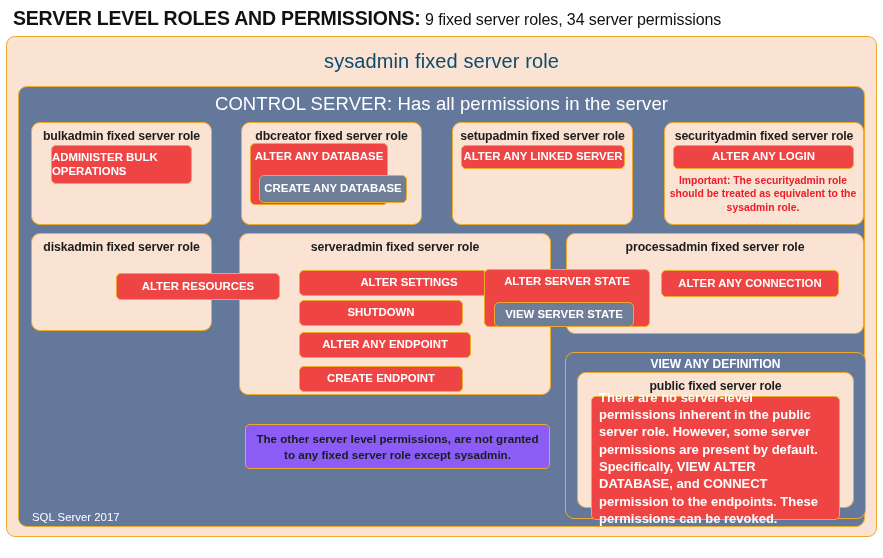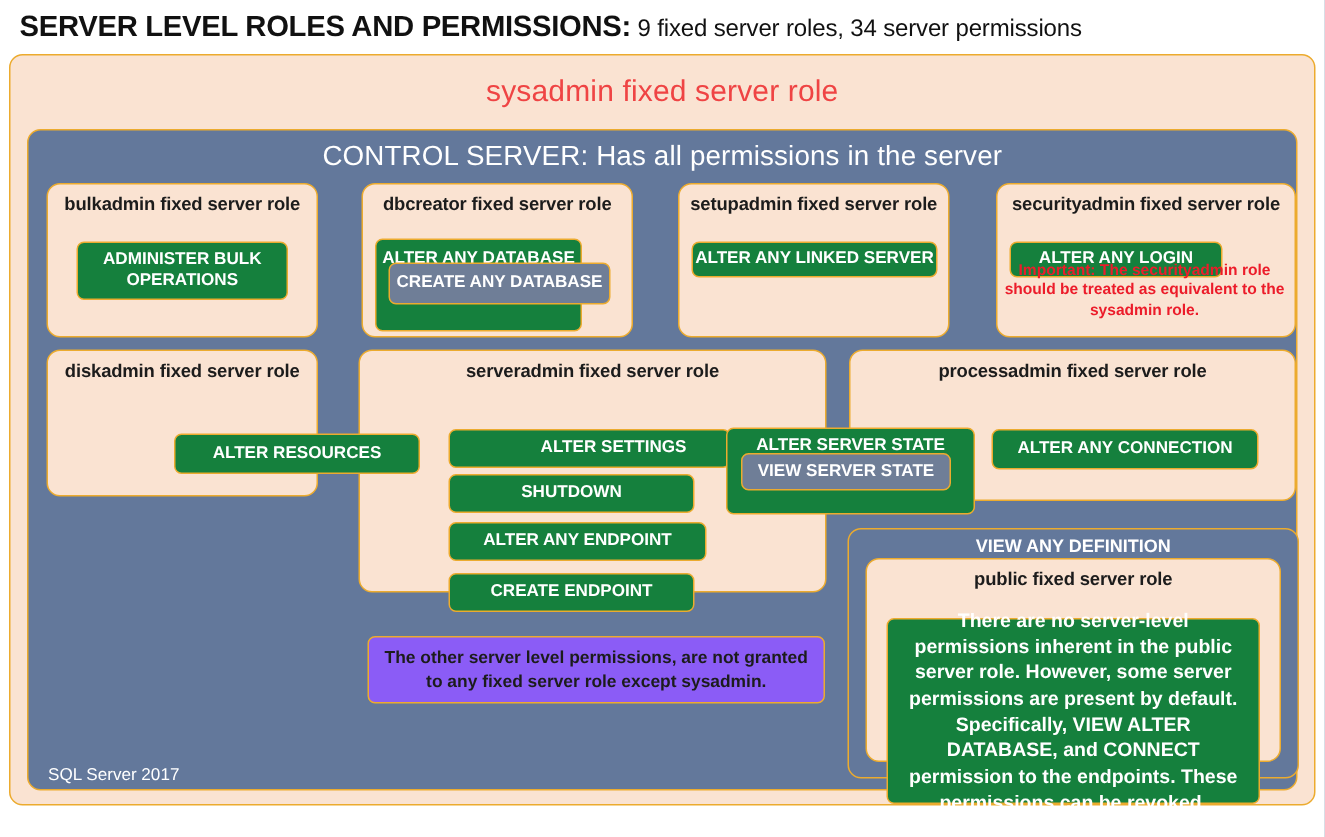--- a/index.html
+++ b/index.html
@@ -23,60 +23,60 @@
   }
 
   
   .panel-peach{
     background:#fae3d2;border:1.6px solid #ecab2e;border-radius:9px;
   }
   .panel-slate{
     background:#63789b;border:1.6px solid #ecab2e;border-radius:9px;
   }
   .box-perm{
-    background:#15803d;border:1.4px solid #ecab2e;border-radius:5px;
+    background:#ef4444;border:1.4px solid #ecab2e;border-radius:5px;
     color:#ffffff;font-weight:700;display:flex;align-items:center;
-    justify-content:center;text-align:center;line-height:1.18;margin-top:16px;
+    justify-content:center;text-align:left;line-height:1.18;
   }
   .box-perm-dark{
     background:#6f7e97;border:1.4px solid #ecab2e;border-radius:5px;
     color:#ffffff;font-weight:700;display:flex;align-items:center;
     justify-content:center;text-align:center;line-height:1.18;
   }
   .role-title{
     position:absolute;left:0;right:0;top:6px;text-align:center;
     font-size:12.3px;font-weight:700;color:#1c1c1c;letter-spacing:-0.1px;
   }
 
   
   #sysadmin-panel{left:6px;top:36px;width:871px;height:501px;}
   #sysadmin-label{
     left:6px;top:50px;width:871px;text-align:center;
-    font-size:20px;font-weight:400;color:#ef4444;letter-spacing:0.1px;
+    font-size:20px;font-weight:400;color:#0c4a6e;letter-spacing:0.1px;
   }
 
   
   #control-panel{left:18px;top:86px;width:847px;height:441px;}
   #control-label{
     left:18px;top:93px;width:847px;text-align:center;
     font-size:18.5px;font-weight:400;color:#ffffff;letter-spacing:0.1px;
   }
 
   
   #role-bulkadmin{left:31px;top:122px;width:181px;height:103px;}
   #role-dbcreator{left:241px;top:122px;width:181px;height:103px;}
   #role-setupadmin{left:452px;top:122px;width:181px;height:103px;}
   #role-securityadmin{left:664px;top:122px;width:200px;height:103px;}
 
   #perm-administer-bulk{left:51px;top:145px;width:141px;height:39px;font-size:11.4px;}
   #perm-alter-any-db{left:250px;top:143px;width:138px;height:62px;
       align-items:flex-start;padding-top:6px;font-size:11.4px;}
   #perm-create-any-db{left:259px;top:175px;width:148px;height:28px;font-size:11.4px;text-align:center;}
   #perm-alter-linked{left:461px;top:145px;width:164px;height:24px;font-size:11.4px;}
-  #perm-alter-any-login{left:673px;top:145px;width:142px;height:24px;font-size:11.4px;}
+  #perm-alter-any-login{left:673px;top:145px;width:181px;height:24px;font-size:11.4px;}
   #securityadmin-note{
     left:666px;top:174px;width:194px;text-align:center;
     font-size:10.4px;font-weight:700;color:#ec1c2a;line-height:1.28;
   }
 
   
   #role-diskadmin{left:31px;top:233px;width:181px;height:98px;}
   #role-serveradmin{left:239px;top:233px;width:312px;height:162px;}
   #role-processadmin{left:566px;top:233px;width:298px;height:101px;}
 

